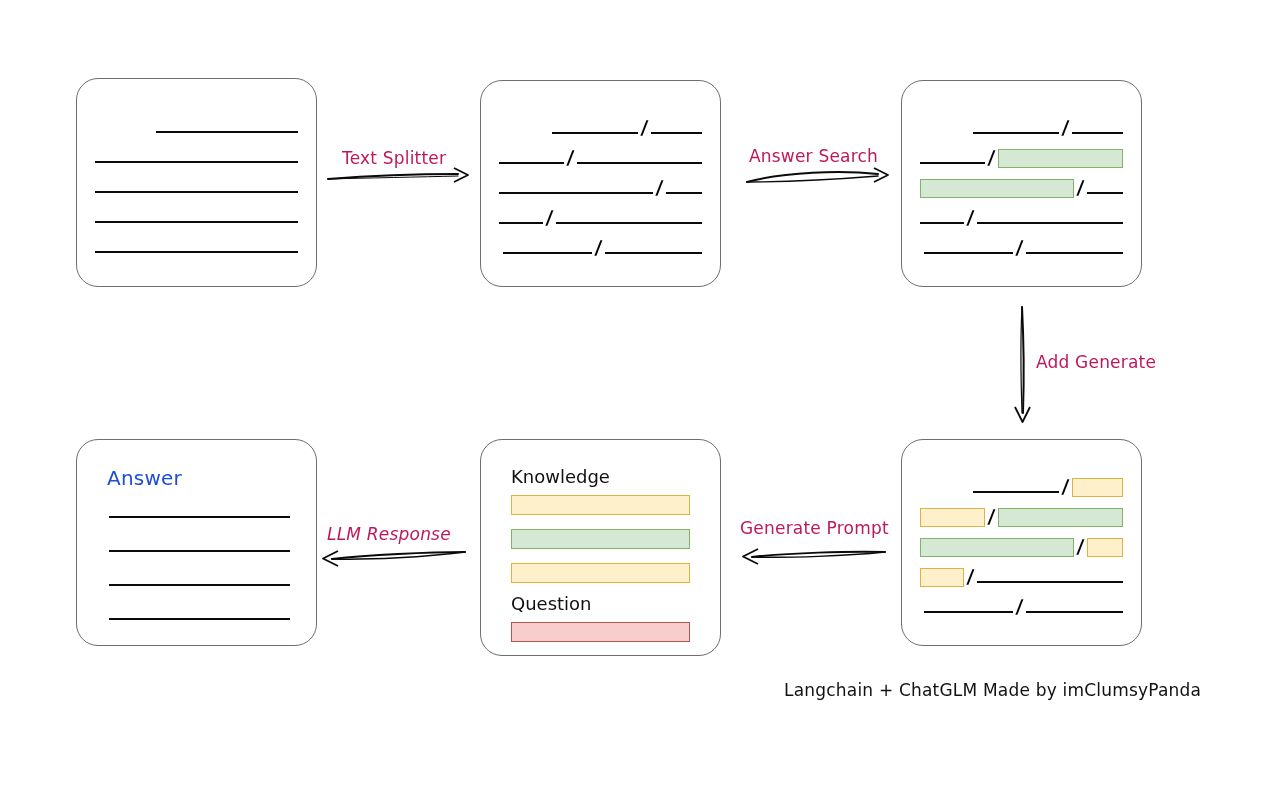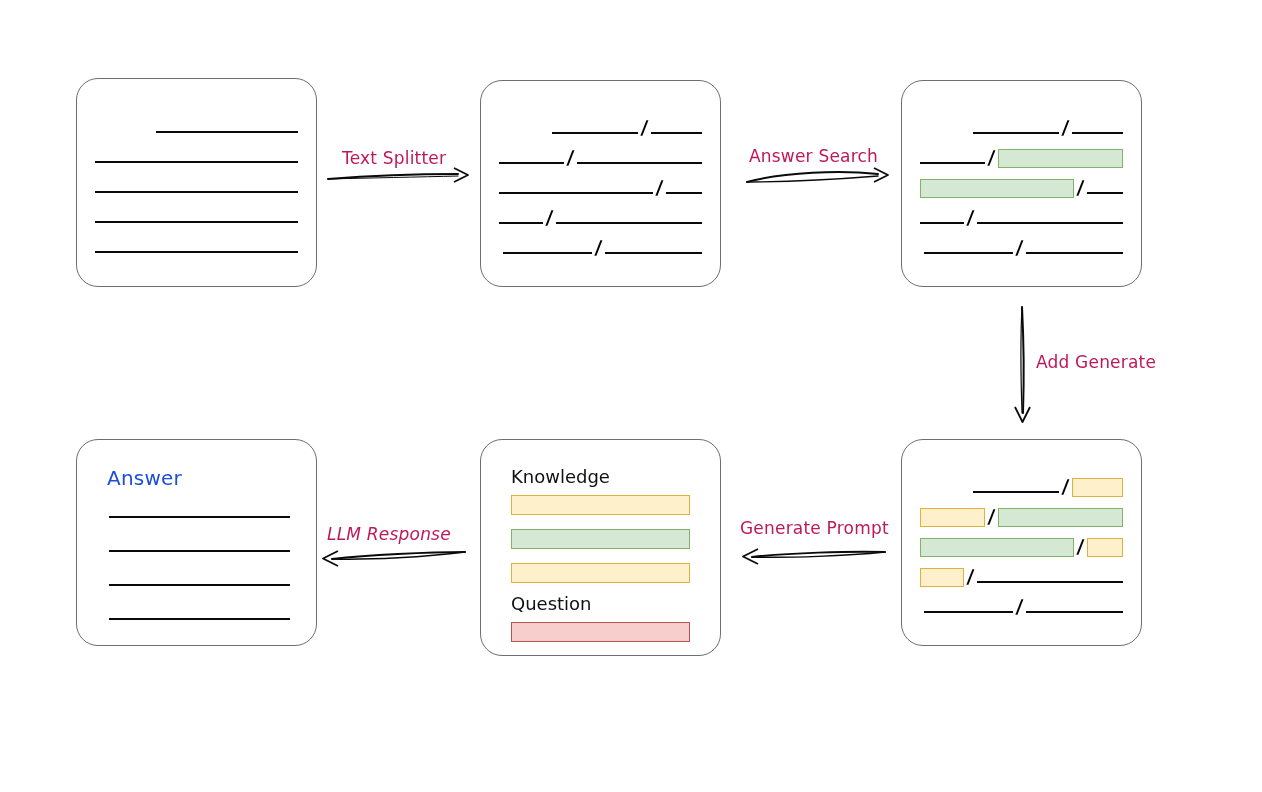--- a/index.html
+++ b/index.html
@@ -330,14 +330,15 @@
   <div class="doc-box" style="left:76px; top:439px; width:241px; height:207px;">
     <div class="box-title" style="left:30px; top:26px;">Answer</div>
     <div class="ans-lines">
         <div class="ans-line"></div>
         <div class="ans-line"></div>
         <div class="ans-line"></div>
         <div class="ans-line last"></div>
       </div>
   </div>
 
+  <div class="footer" style="left:784px; top:680px;">Langchain + ChatGLM Made by imClumsyPanda</div>
 
 </div>
 
 </body></html>

